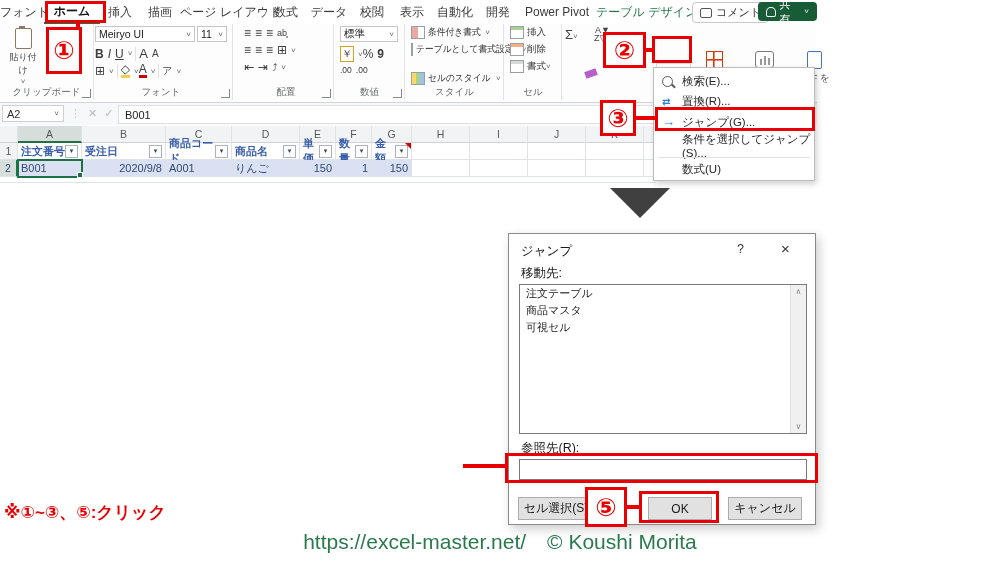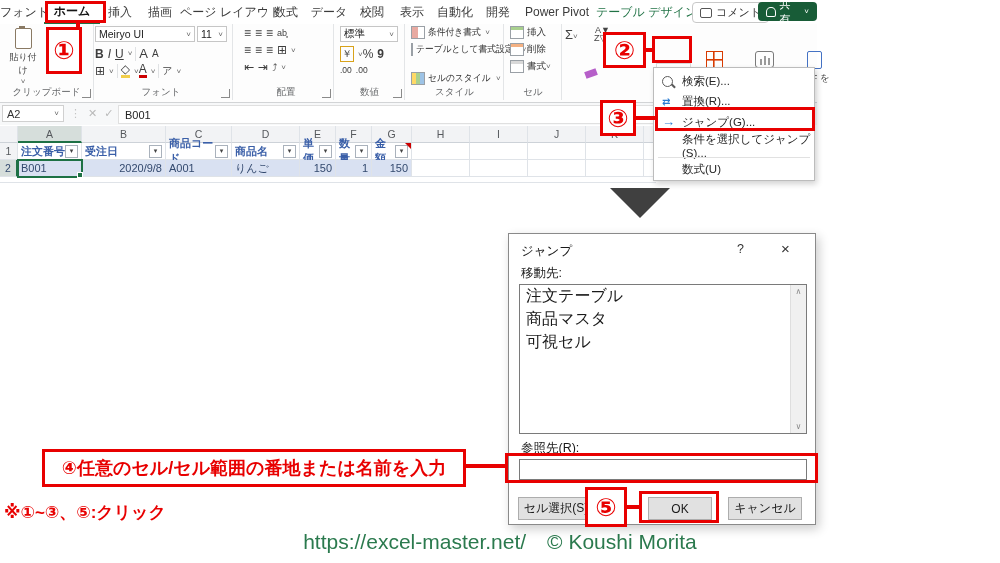--- a/index.html
+++ b/index.html
@@ -85,21 +85,21 @@
   
   .tri{position:absolute;left:610px;top:188px;width:0;height:0;border-left:30px solid transparent;border-right:30px solid transparent;border-top:30px solid #404040;}
   
   .dialog{position:absolute;left:508px;top:233px;width:308px;height:292px;background:#fff;border:1px solid #8a8a8a;
           box-shadow:3px 4px 10px rgba(0,0,0,.2);z-index:4;box-sizing:border-box;font-size:12.5px;color:#1a1a1a;}
   .dtitle{position:absolute;left:12px;top:9px;font-size:12.5px;}
   .dhelp{position:absolute;left:228px;top:8px;color:#333;}
   .dclose{position:absolute;left:272px;top:6px;font-size:15px;color:#333;}
   .dlabel{position:absolute;left:12px;font-size:12.5px;}
   .dlist{position:absolute;left:10px;top:50px;width:288px;height:150px;border:1px solid #7a7a7a;background:#fff;box-sizing:border-box;}
-  .dlist .item{font-size:16px;padding:1px 6px;color:#1a1a1a;}
+  .dlist .item{font-size:11px;padding:1px 6px;color:#1a1a1a;}
   .scroll{position:absolute;right:0;top:0;bottom:0;width:15px;background:#f0f0f0;border-left:1px solid #dedede;}
   .scroll .up{position:absolute;top:2px;left:0;right:0;text-align:center;font-size:8px;color:#8a8a8a;}
   .scroll .dn{position:absolute;bottom:2px;left:0;right:0;text-align:center;font-size:8px;color:#8a8a8a;}
   .dinput{position:absolute;left:10px;top:225px;width:288px;height:21px;border:1px solid #7a7a7a;background:#fff;box-sizing:border-box;
           font-size:12px;padding:0 4px;font-family:"Liberation Sans","DejaVu Sans",sans-serif;}
   .dbtn{position:absolute;top:263px;height:23px;background:#e1e1e1;border:1px solid #adadad;font-size:12px;color:#1a1a1a;
         display:flex;align-items:center;justify-content:center;box-sizing:border-box;}
   
   .rbox{position:absolute;border:3px solid #e80000;box-sizing:border-box;z-index:8;}
   .rmark{position:absolute;border:3px solid #e80000;background:#fff;color:#e80000;display:flex;align-items:center;justify-content:center;
@@ -443,23 +443,20 @@
     </div>
   <div class="rline" style="left:644px;top:48px;width:10px;height:4px"></div>
   <div class="rbox" style="left:652px;top:36px;width:40px;height:27px"></div>
 
   <div class="rmark" style="left:600px;top:100px;width:36px;height:36px">
       <span>③</span>
     </div>
   <div class="rline" style="left:634px;top:116px;width:21px;height:4px"></div>
   <div class="rbox" style="left:655px;top:107px;width:160px;height:24px;z-index:9"></div>
 
-  <div class="step4">
-      <span>④任意のセル/セル範囲の番地または名前を入力</span>
-    </div>
   <div class="rline" style="left:463px;top:464px;width:45px;height:4px"></div>
   <div class="rbox" style="left:505px;top:453px;width:313px;height:30px;z-index:9"></div>
 
   <div class="rmark" style="left:585px;top:487px;width:42px;height:40px">
       <span>⑤</span>
     </div>
   <div class="rline" style="left:625px;top:505px;width:15px;height:4px"></div>
   <div class="rbox" style="left:639px;top:491px;width:80px;height:32px;z-index:9"></div>
 
   <div class="noteline">※①~③、⑤:クリック</div>

